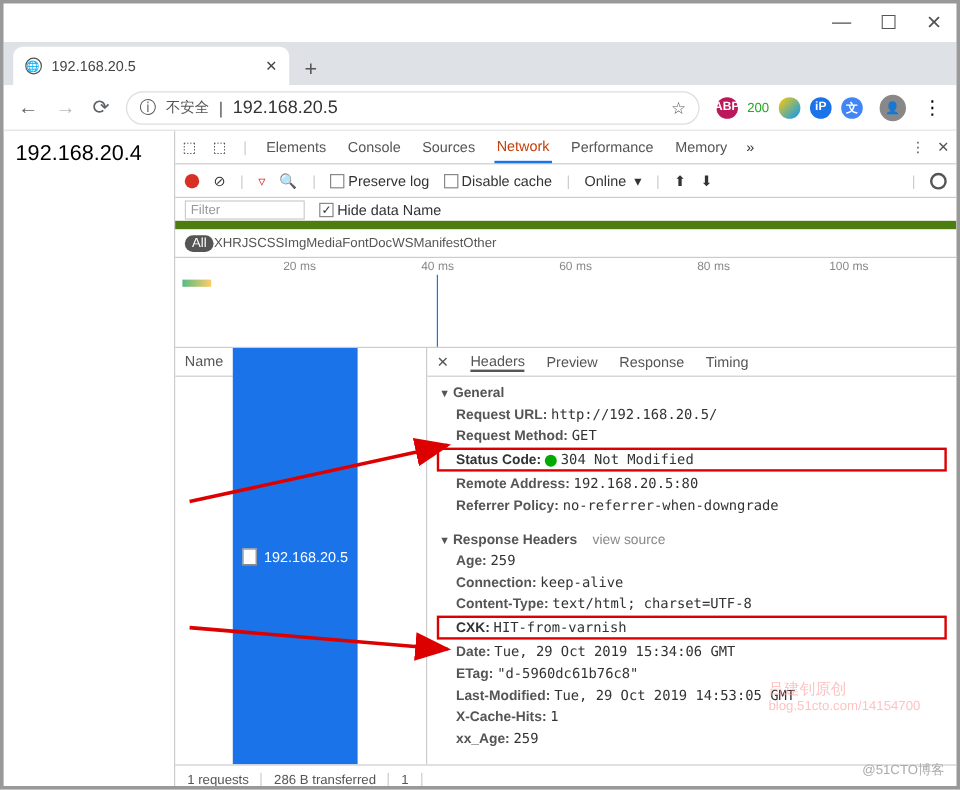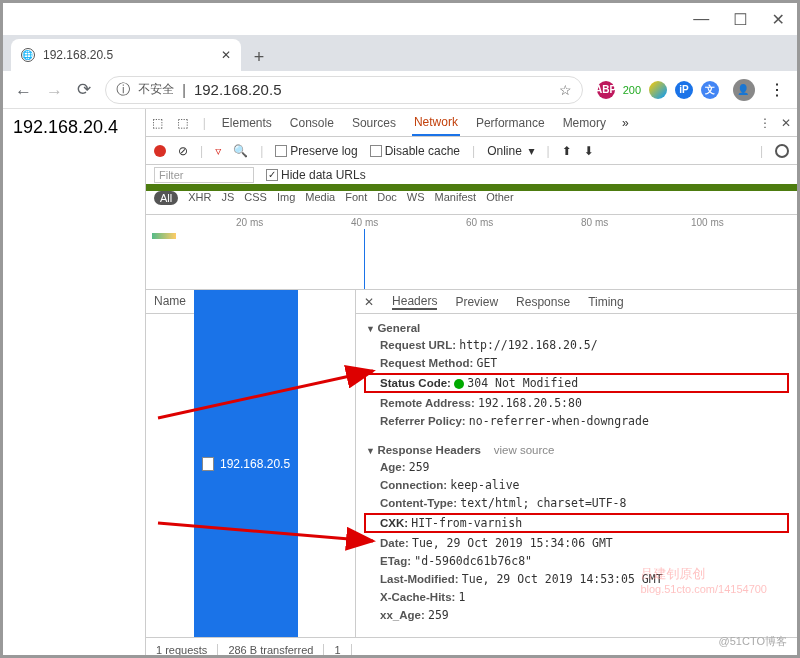--- a/index.html
+++ b/index.html
@@ -20,21 +20,21 @@
 .page { width: 142px; padding: 8px 10px; font-size: 18px; font-family: "Times New Roman", serif; }
 .devtools { flex: 1; border-left: 1px solid #ccc; display: flex; flex-direction: column; font-size: 12px; color: #333; background: #fff; }
 .dt-tabs { height: 28px; display: flex; align-items: center; border-bottom: 1px solid #ccc; padding: 0 6px; gap: 14px; }
 .dt-tab { padding: 0 2px; height: 100%; display: flex; align-items: center; color: #555; cursor: pointer; }
 .dt-tab.active { color: #c2410c; border-bottom: 2px solid #1a73e8; }
 .dt-right { margin-left: auto; display: flex; gap: 10px; color: #555; }
 .dt-toolbar { height: 28px; display: flex; align-items: center; padding: 0 8px; gap: 12px; border-bottom: 1px solid #ccc; }
 .rec { width: 12px; height: 12px; border-radius: 50%; background: #d93025; }
 .dt-filter { height: 26px; display: flex; align-items: center; padding: 0 8px; gap: 12px; border-bottom: 7px solid #4d7c0f; }
 .filter-input { border: 1px solid #ccc; padding: 1px 4px; width: 100px; font-size: 11px; color: #999; }
-.dt-types { height: 24px; display: flex; align-items: flex-start; padding: 0 8px; gap: 10px; border-bottom: 1px solid #ccc; font-size: 11px; color: #555; }
+.dt-types { height: 24px; display: flex; align-items: center; padding: 0 8px; border-bottom: 1px solid #ccc; font-size: 11px; color: #555; }
 .type-pill { background: #555; color: #fff; padding: 1px 6px; border-radius: 8px; }
 .timeline { height: 75px; border-bottom: 1px solid #ccc; position: relative; font-size: 10px; color: #888; }
 .timeline .tick { position: absolute; top: 2px; }
 .detail-area { flex: 1; display: flex; overflow: hidden; }
 .namecol { width: 210px; border-right: 1px solid #ccc; display: flex; flex-direction: row; }
 .namecol-hdr { height: 24px; border-bottom: 1px solid #ccc; padding: 4px 8px; color: #555; }
 .namecol-row { background: #1a73e8; color: #fff; padding: 4px 8px; display: flex; gap: 6px; align-items: center; }
 .file-i { width: 12px; height: 14px; background: #fff; border: 1px solid #888; }
 .headers-pane { flex: 1; display: flex; flex-direction: column; overflow: hidden; }
 .hp-tabs { height: 24px; border-bottom: 1px solid #ccc; display: flex; align-items: center; padding: 0 8px; gap: 18px; color: #555; }
@@ -132,21 +132,21 @@
       <span><span>Online</span> &nbsp;▾</span>
       <span style="color:#ccc">|</span>
       <span>⬆</span>
       <span>⬇</span>
       <span style="margin-left:auto;color:#ccc">|</span>
       <span class="gear"></span>
     </div>
 
     <div class="dt-filter">
       <span class="filter-input">Filter</span>
-      <label><span class="chk on"></span><span>Hide data URLs</span></label>
+      <label><span class="chk on"></span><span>Hide data Name</span></label>
     </div>
 
     <div class="dt-types">
       <span class="type-pill">All</span>
       <span>XHR</span>
       <span>JS</span>
       <span>CSS</span>
       <span>Img</span>
       <span>Media</span>
       <span>Font</span>

